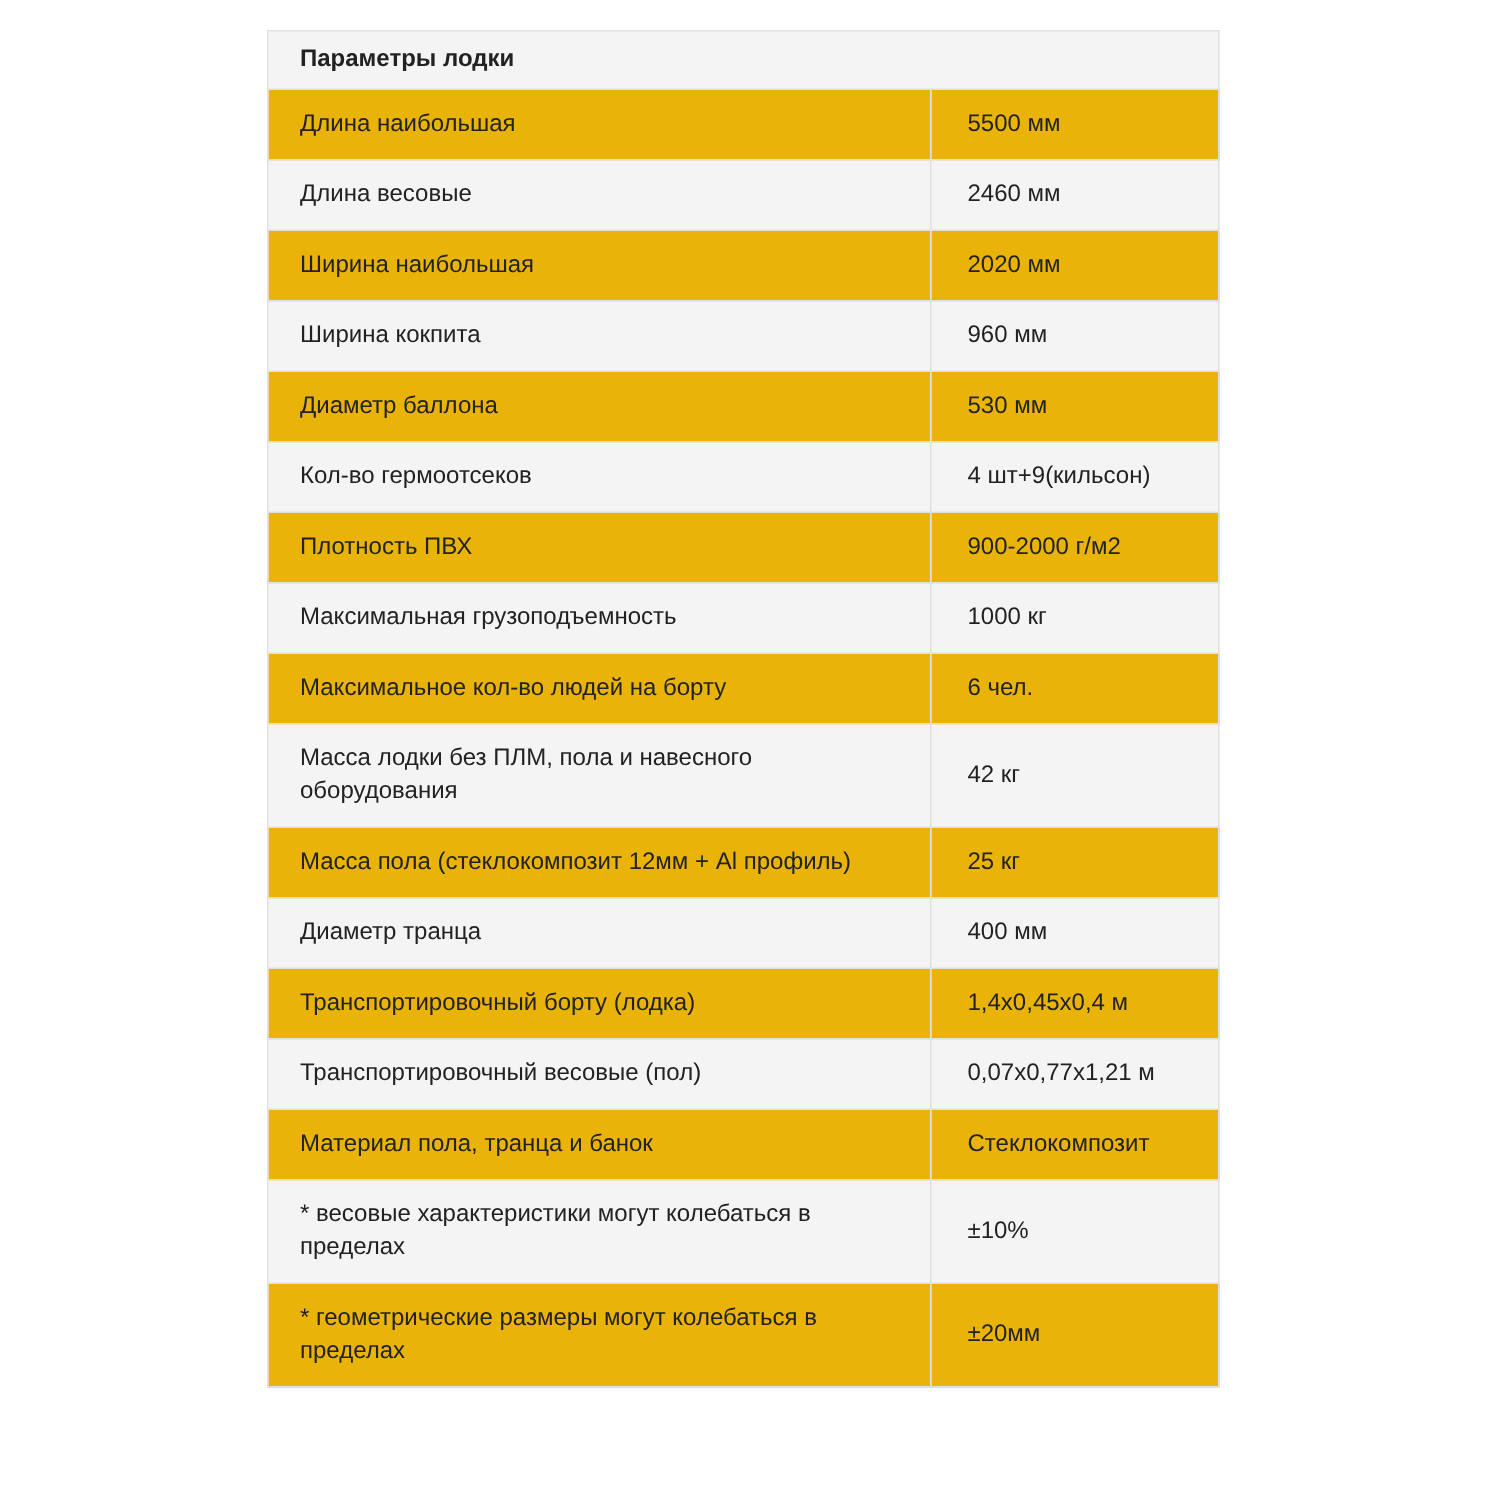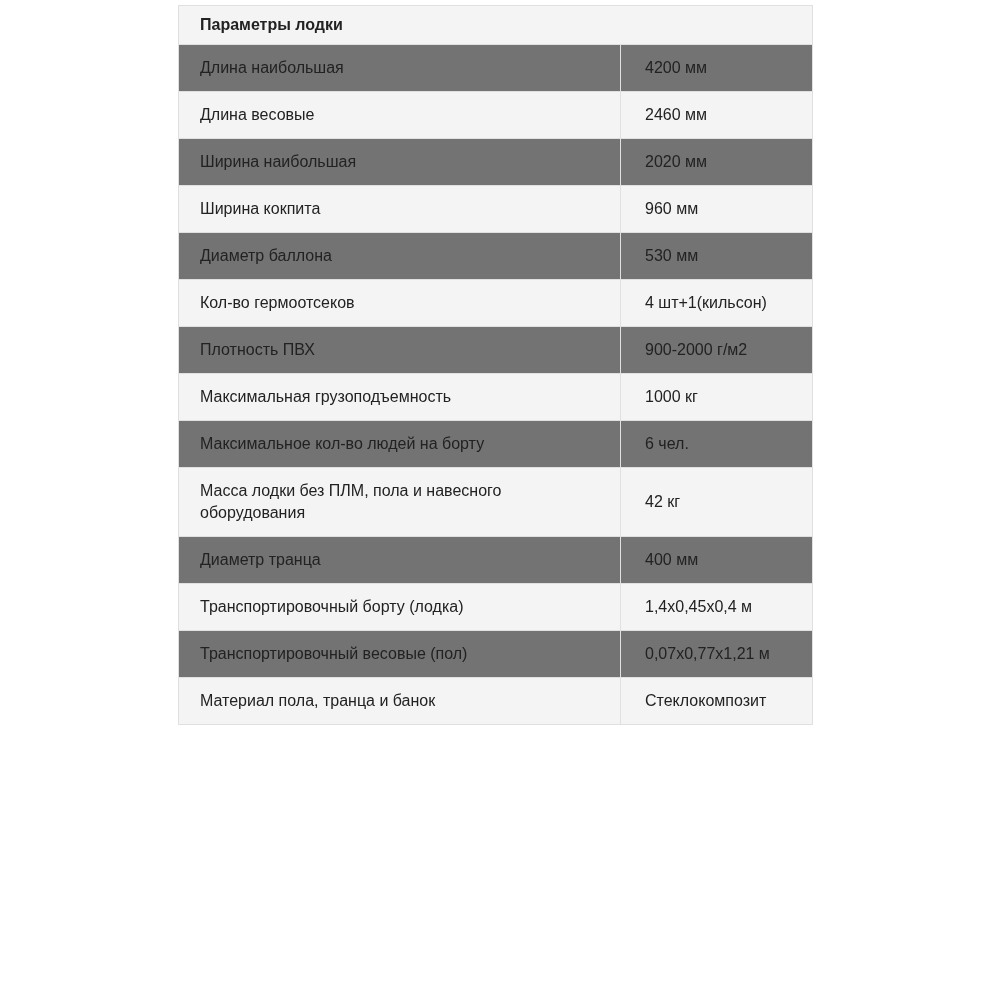--- a/index.html
+++ b/index.html
@@ -13,21 +13,21 @@
   body{
     width:1000px;height:1000px;
     background:var(--page-bg);
     font-family:"Liberation Sans",sans-serif;
     color:var(--text);
     position:relative;
   }
   .table-wrap{
     position:absolute;
     left:178px;
-    top:5px;
+    top:20px;
     width:634px;
   }
   table.spec-table{
     width:100%;
     border-collapse:collapse;
     table-layout:fixed;
   }
   .spec-table th,
   .spec-table td{
     border:1px solid var(--border);
@@ -45,41 +45,41 @@
   .spec-table td.label-cell{
     padding:12px 30px 12px 21px;
     line-height:22px;
   }
   .spec-table td.value-cell{
     padding:12px 10px 12px 24px;
     line-height:22px;
   }
   .spec-table col.c-label{width:442px;}
   .spec-table col.c-value{width:192px;}
-  .spec-table tbody tr{background:#737373;}
+  .spec-table tbody tr{background:#eab308;}
   .spec-table tbody tr:nth-child(even){background:var(--alt-bg);}
 </style>
 </head>
 <body>
 
 <div class="table-wrap">
   <table class="spec-table">
     <colgroup>
       <col class="c-label">
       <col class="c-value">
     </colgroup>
     <thead>
       <tr>
         <th colspan="2" class="table-title">Параметры лодки</th>
       </tr>
     </thead>
     <tbody id="rows">
   <tr>
     <td class="label-cell">Длина наибольшая</td>
-    <td class="value-cell">4200 мм</td>
+    <td class="value-cell">5500 мм</td>
   </tr>
 
   <tr>
     <td class="label-cell">Длина весовые</td>
     <td class="value-cell">2460 мм</td>
   </tr>
 
   <tr>
     <td class="label-cell">Ширина наибольшая</td>
     <td class="value-cell">2020 мм</td>
@@ -90,21 +90,21 @@
     <td class="value-cell">960 мм</td>
   </tr>
 
   <tr>
     <td class="label-cell">Диаметр баллона</td>
     <td class="value-cell">530 мм</td>
   </tr>
 
   <tr>
     <td class="label-cell">Кол-во гермоотсеков</td>
-    <td class="value-cell">4 шт+1(кильсон)</td>
+    <td class="value-cell">4 шт+9(кильсон)</td>
   </tr>
 
   <tr>
     <td class="label-cell">Плотность ПВХ</td>
     <td class="value-cell">900-2000 г/м2</td>
   </tr>
 
   <tr>
     <td class="label-cell">Максимальная грузоподъемность</td>
     <td class="value-cell">1000 кг</td>
@@ -114,20 +114,24 @@
     <td class="label-cell">Максимальное кол-во людей на борту</td>
     <td class="value-cell">6 чел.</td>
   </tr>
 
 
   <tr>
     <td class="label-cell">Масса лодки без ПЛМ, пола и навесного оборудования</td>
     <td class="value-cell">42 кг</td>
   </tr>
 
+  <tr>
+    <td class="label-cell">Масса пола (стеклокомпозит 12мм + Al профиль)</td>
+    <td class="value-cell">25 кг</td>
+  </tr>
 
   <tr>
     <td class="label-cell">Диаметр транца</td>
     <td class="value-cell">400 мм</td>
   </tr>
 
   <tr>
     <td class="label-cell">Транспортировочный борту (лодка)</td>
     <td class="value-cell">1,4х0,45х0,4 м</td>
   </tr>
@@ -135,16 +139,24 @@
   <tr>
     <td class="label-cell">Транспортировочный весовые (пол)</td>
     <td class="value-cell">0,07х0,77х1,21 м</td>
   </tr>
 
   <tr>
     <td class="label-cell">Материал пола, транца и банок</td>
     <td class="value-cell">Стеклокомпозит</td>
   </tr>
 
+  <tr>
+    <td class="label-cell">* весовые характеристики могут колебаться в пределах</td>
+    <td class="value-cell">±10%</td>
+  </tr>
 
+  <tr>
+    <td class="label-cell">* геометрические размеры могут колебаться в пределах</td>
+    <td class="value-cell">±20мм</td>
+  </tr>
 </tbody>
   </table>
 </div>
 
 </body></html>

